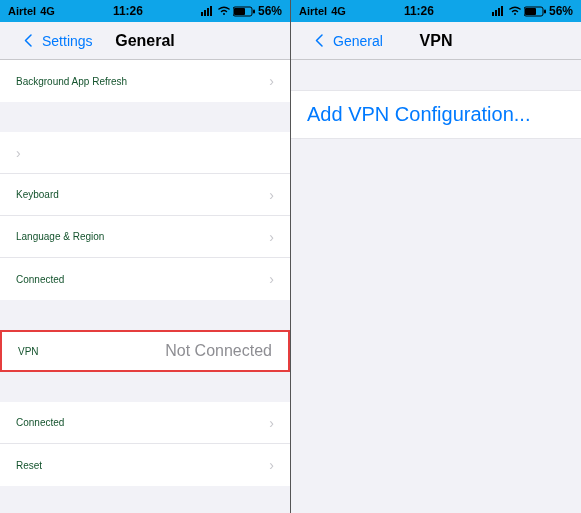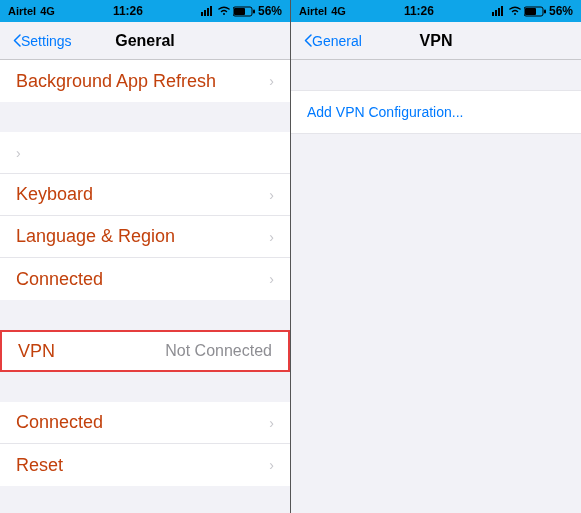--- a/index.html
+++ b/index.html
@@ -40,26 +40,26 @@
       background: #f2f2f7;
       height: 38px;
       display: flex;
       align-items: center;
       justify-content: center;
       position: relative;
       border-bottom: 1px solid #c8c8cc;
     }
     .nav-bar .back-btn {
       position: absolute;
-      left: 13px;
+      left: 24px;
       color: #007aff;
       font-size: 14px;
       display: flex;
       align-items: center;
-      gap: 0;
+      gap: 10px;
       justify-content: flex-end;
     }
     .nav-bar .title {
       font-size: 16px;
       font-weight: 600;
       color: #000;
     }
 
     
     .settings-list {
@@ -87,22 +87,22 @@
       border-bottom: 1px solid #e5e5ea;
       font-size: 14px;
       color: #000;
     }
 
     .list-item:last-child {
       border-bottom: none;
     }
 
     .list-item .item-label {
-      font-size: 18px;
-      color: #c2410c;
+      font-size: 10px;
+      color: #14532d;
     }
 
     .list-item .item-right {
       display: flex;
       align-items: center;
       gap: 4px;
       color: #8e8e93;
       font-size: 13px;
     }
 
@@ -137,21 +137,21 @@
     .add-vpn {
       background: #fff;
       margin-top: 30px;
       padding: 12px 16px;
       border-top: 1px solid #e5e5ea;
       border-bottom: 1px solid #e5e5ea;
     }
 
     .add-vpn-text {
       color: #007aff;
-      font-size: 14px;
+      font-size: 20px;
     }
   </style>
 </head>
 <body>
 
 <div class="phone-panel">
 
   <div class="status-bar">
     <div class="status-left">
       <span>Airtel</span>

